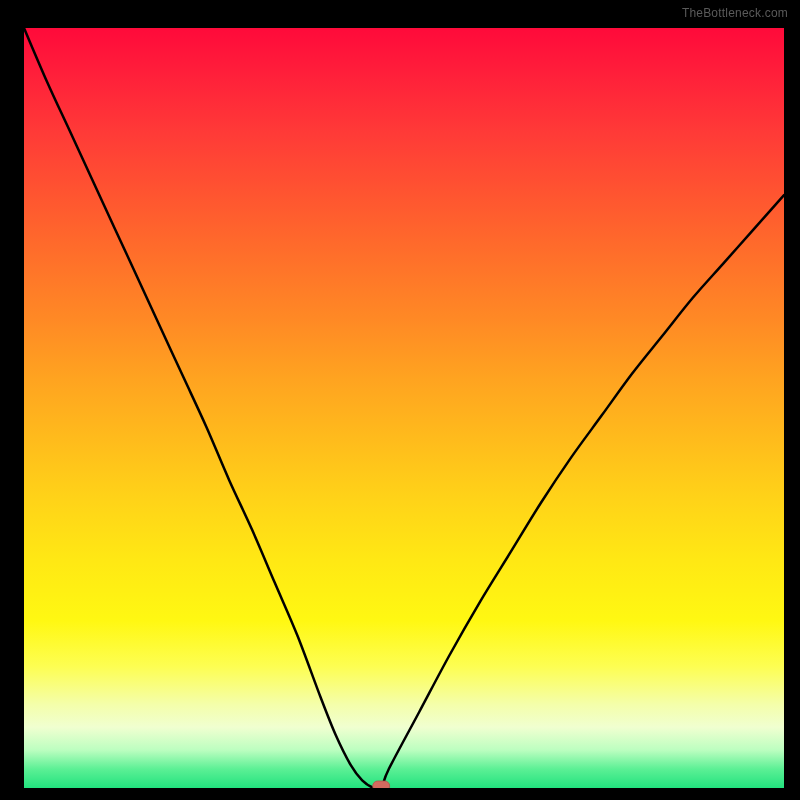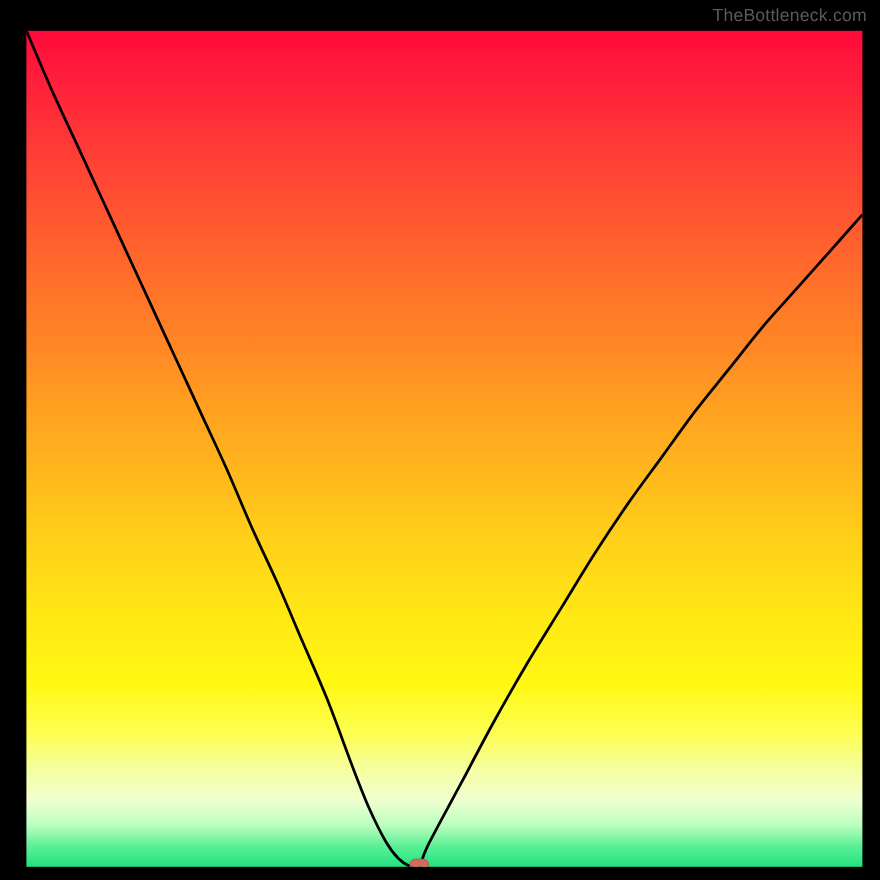--- a/index.html
+++ b/index.html
@@ -13,21 +13,21 @@
     background: #000;
     position: relative;
     overflow: hidden;
   }
   .watermark {
     position: absolute;
     top: 6px;
     right: 12px;
     color: #5a5a5a;
     font-family: Arial, Helvetica, sans-serif;
-    font-size: 16px;
+    font-size: 12px;
     font-weight: 500;
     z-index: 10;
     letter-spacing: 0.2px;
   }
   .plot-area {
     position: absolute;
     left: 24px;
     top: 28px;
     width: 760px;
     height: 760px;

